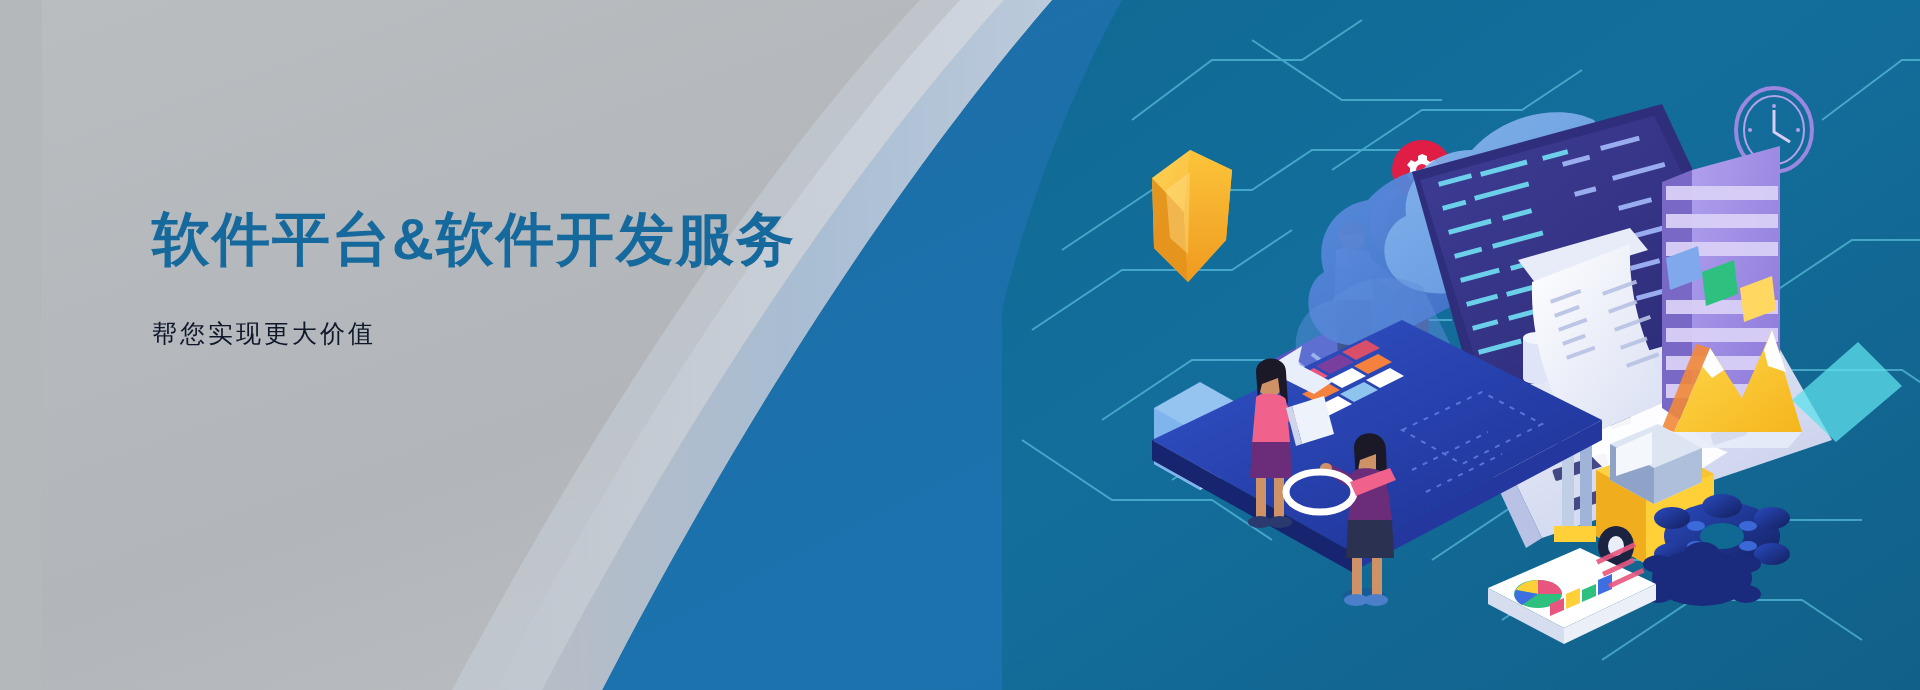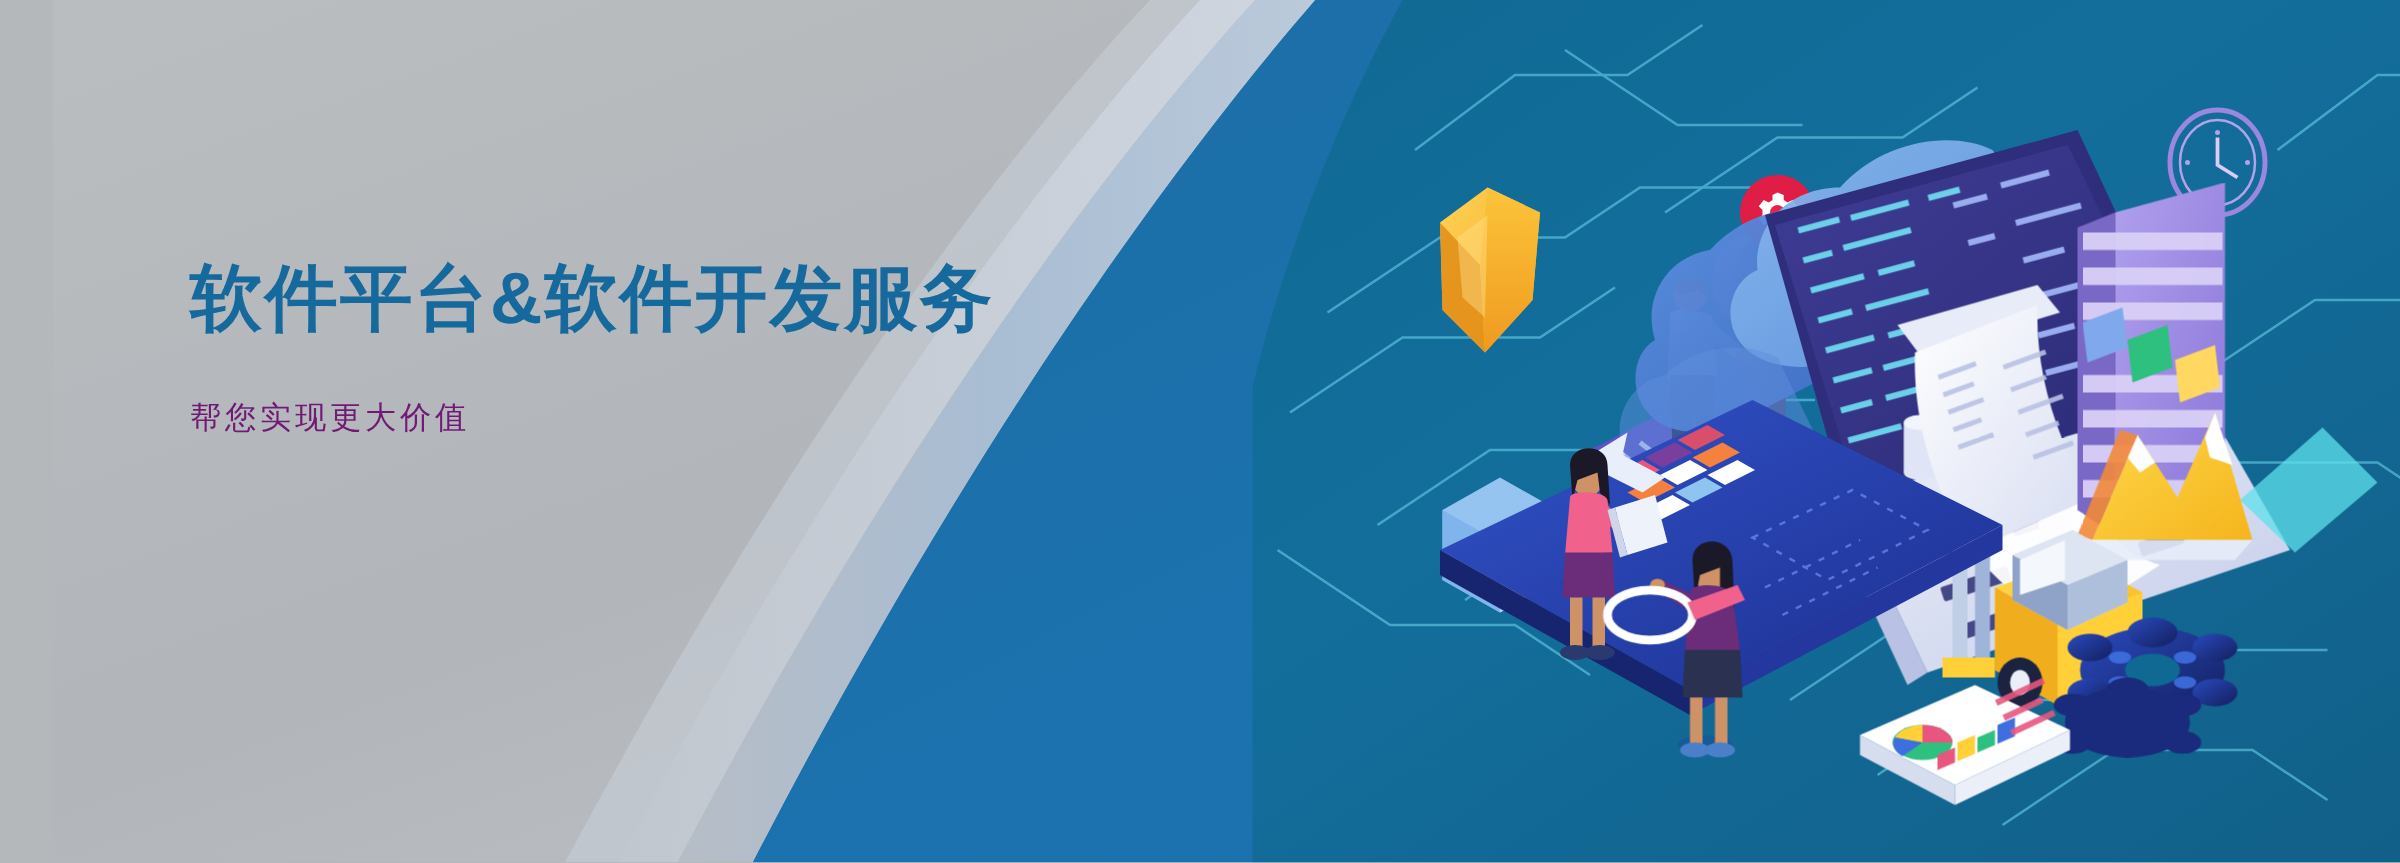--- a/index.html
+++ b/index.html
@@ -36,21 +36,21 @@
     letter-spacing:2px;
     color:#16699c;
     line-height:1.15;
     white-space:nowrap;
   }
   .banner-subtitle {
     margin-top:44px;
     font-size:25px;
     font-weight:400;
     letter-spacing:3px;
-    color:#701a75;
+    color:#0f172a;
     white-space:nowrap;
   }
 
   
   .illustration {
     position:absolute;
     right:0; top:0;
     width:960px; height:690px;
     z-index:30;
   }

